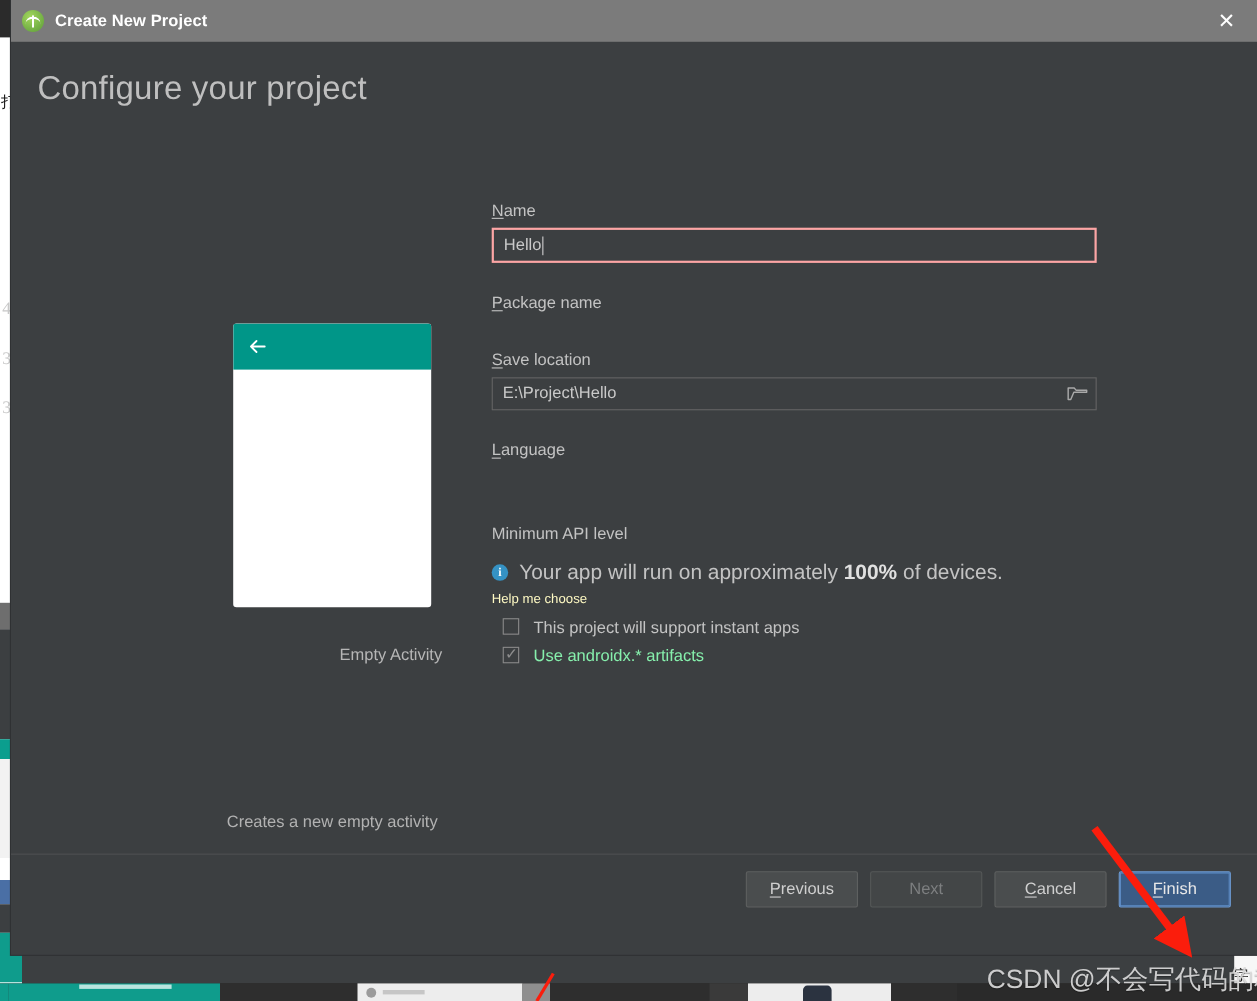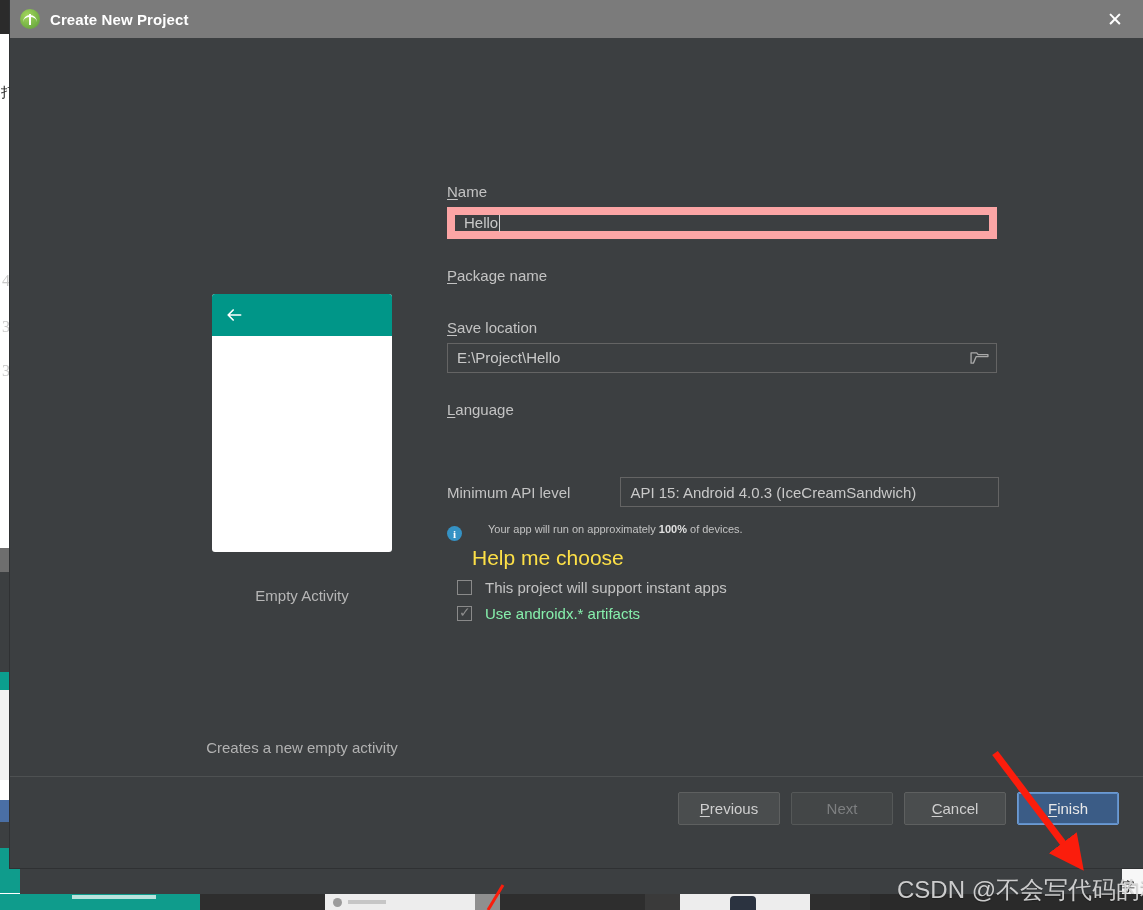--- a/index.html
+++ b/index.html
@@ -109,21 +109,21 @@
     width: 180px; height: 258px; margin: 0 auto;
     background: #ffffff; border-radius: 3px; overflow: hidden;
   }
   #phone-appbar {
     height: 42px; background: #009688; position: relative;
   }
   #back-arrow {
     position: absolute; left: 12px; top: 11px; width: 20px; height: 20px;
   }
   #template-name {
-    margin-top: 35px; text-align: center;
+    margin-top: 35px; text-align: right;
     color: #b6b6b6; font-size: 15px;
   }
   #template-desc {
     position: absolute; left: 0; top: 445px; width: 200px; text-align: center;
     color: #b2b2b2; font-size: 15px; white-space: nowrap;
   }
 
   
   #form-col { position: absolute; left: 437px; top: 145px; width: 552px; }
 
@@ -132,21 +132,21 @@
   }
   .mn { text-decoration: underline; text-underline-offset: 2px; }
 
   .text-input {
     width: 550px; height: 30px; background: #3c3f41;
     border: 1px solid #646464; color: #c9c9c9;
     font-size: 15px; padding: 0 9px; line-height: 28px;
     display: flex; align-items: center;
   }
   .text-input.focused {
-    border: 8px solid #fca5a5; height: 32px;
+    border: 2px solid #fca5a5; height: 32px;
   }
   .caret {
     display: inline-block; width: 1px; height: 17px; background: #d0d0d0;
     margin-left: 1px; vertical-align: -3px;
   }
   .input-wrap { position: relative; }
   #folder-icon {
     position: absolute; right: 10px; top: 7px; width: 19px; height: 15px;
   }
 
@@ -174,29 +174,29 @@
     position: relative;
   }
 
   #info-row { display: flex; align-items: flex-start; margin-top: 16px; }
   #info-icon {
     width: 15px; height: 15px; border-radius: 50%;
     background: #3592c4; color: #ffffff; font-size: 11px; font-weight: bold;
     display: flex; align-items: center; justify-content: center;
     margin-top: 3px; flex: none; font-family: "Liberation Serif", serif;
   }
-  #info-text { margin-left: 26px; color: #c3c3c3; font-size: 11px; }
+  #info-text { margin-left: 10px; color: #c3c3c3; font-size: 19px; }
   #info-text b { color: #e0e0e0; }
 
   #help-link {
-    margin-left: 25px; margin-top: 5px; color: #fde047;
-    font-size: 21px; cursor: pointer; display: inline-block;
-  }
-
-  .cb-row { display: flex; align-items: center; margin-top: 9px; }
+    margin-top: 5px; color: #fef9c3;
+    font-size: 12px; cursor: pointer; display: inline-block;
+  }
+
+  .cb-row { display: flex; align-items: flex-start; margin-top: 9px; }
   .cb-box {
     width: 15px; height: 15px; border: 1px solid #8a8a8a;
     background: #3c3f41; margin-left: 10px; flex: none;
     position: relative;
   }
   .cb-box.checked::after {
     content: "✓"; position: absolute; left: 1px; top: -3px;
     font-size: 14px; color: #8d8d8d;
   }
   .cb-label { margin-left: 13px; color: #c3c3c3; font-size: 15px; }
@@ -302,20 +302,21 @@
 <div id="dialog">
 
   <div id="titlebar">
     <div id="as-icon"></div>
     <div id="title-text">Create New Project</div>
     <div id="close-btn">✕</div>
   </div>
 
   <div id="dlg-body">
 
+    <div id="page-title">Configure your project</div>
 
     <div id="preview-col">
       <div id="phone-card">
         <div id="phone-appbar">
           <svg id="back-arrow" viewBox="0 0 24 24">
             <path d="M20 12H5M11 6l-6 6 6 6" fill="none" stroke="#ffffff" stroke-width="2" stroke-linecap="round" stroke-linejoin="round"></path>
           </svg>
         </div>
       </div>
       <div id="template-name">Empty Activity</div>
@@ -350,24 +351,20 @@
       </div>
 
       <div class="gap-lg"></div>
 
       
       <div class="field-label"><span class="mn">L</span>anguage</div>
 
       
       <div id="api-row">
         <div id="api-label">Minimum API level</div>
-        <div id="api-combo">
-          <span>API 15: Android 4.0.3 (IceCreamSandwich)</span>
-          <span class="arrow"></span>
-        </div>
       </div>
 
       
       <div id="info-row">
         <div id="info-icon">i</div>
         <div id="info-text"><span>Your app will run on approximately </span><b>100%</b><span> of devices.</span></div>
       </div>
       <div id="help-link">Help me choose</div>
 
       

